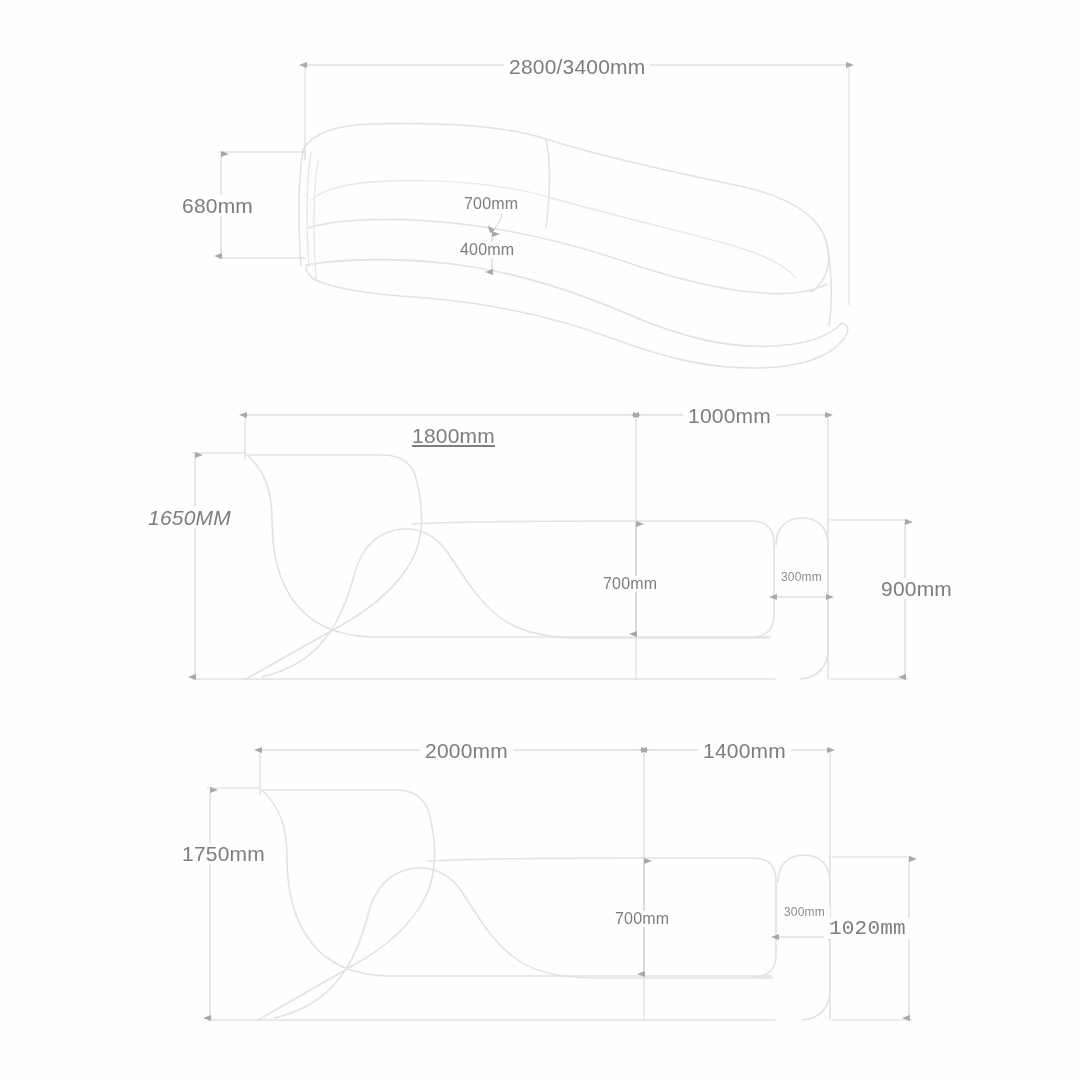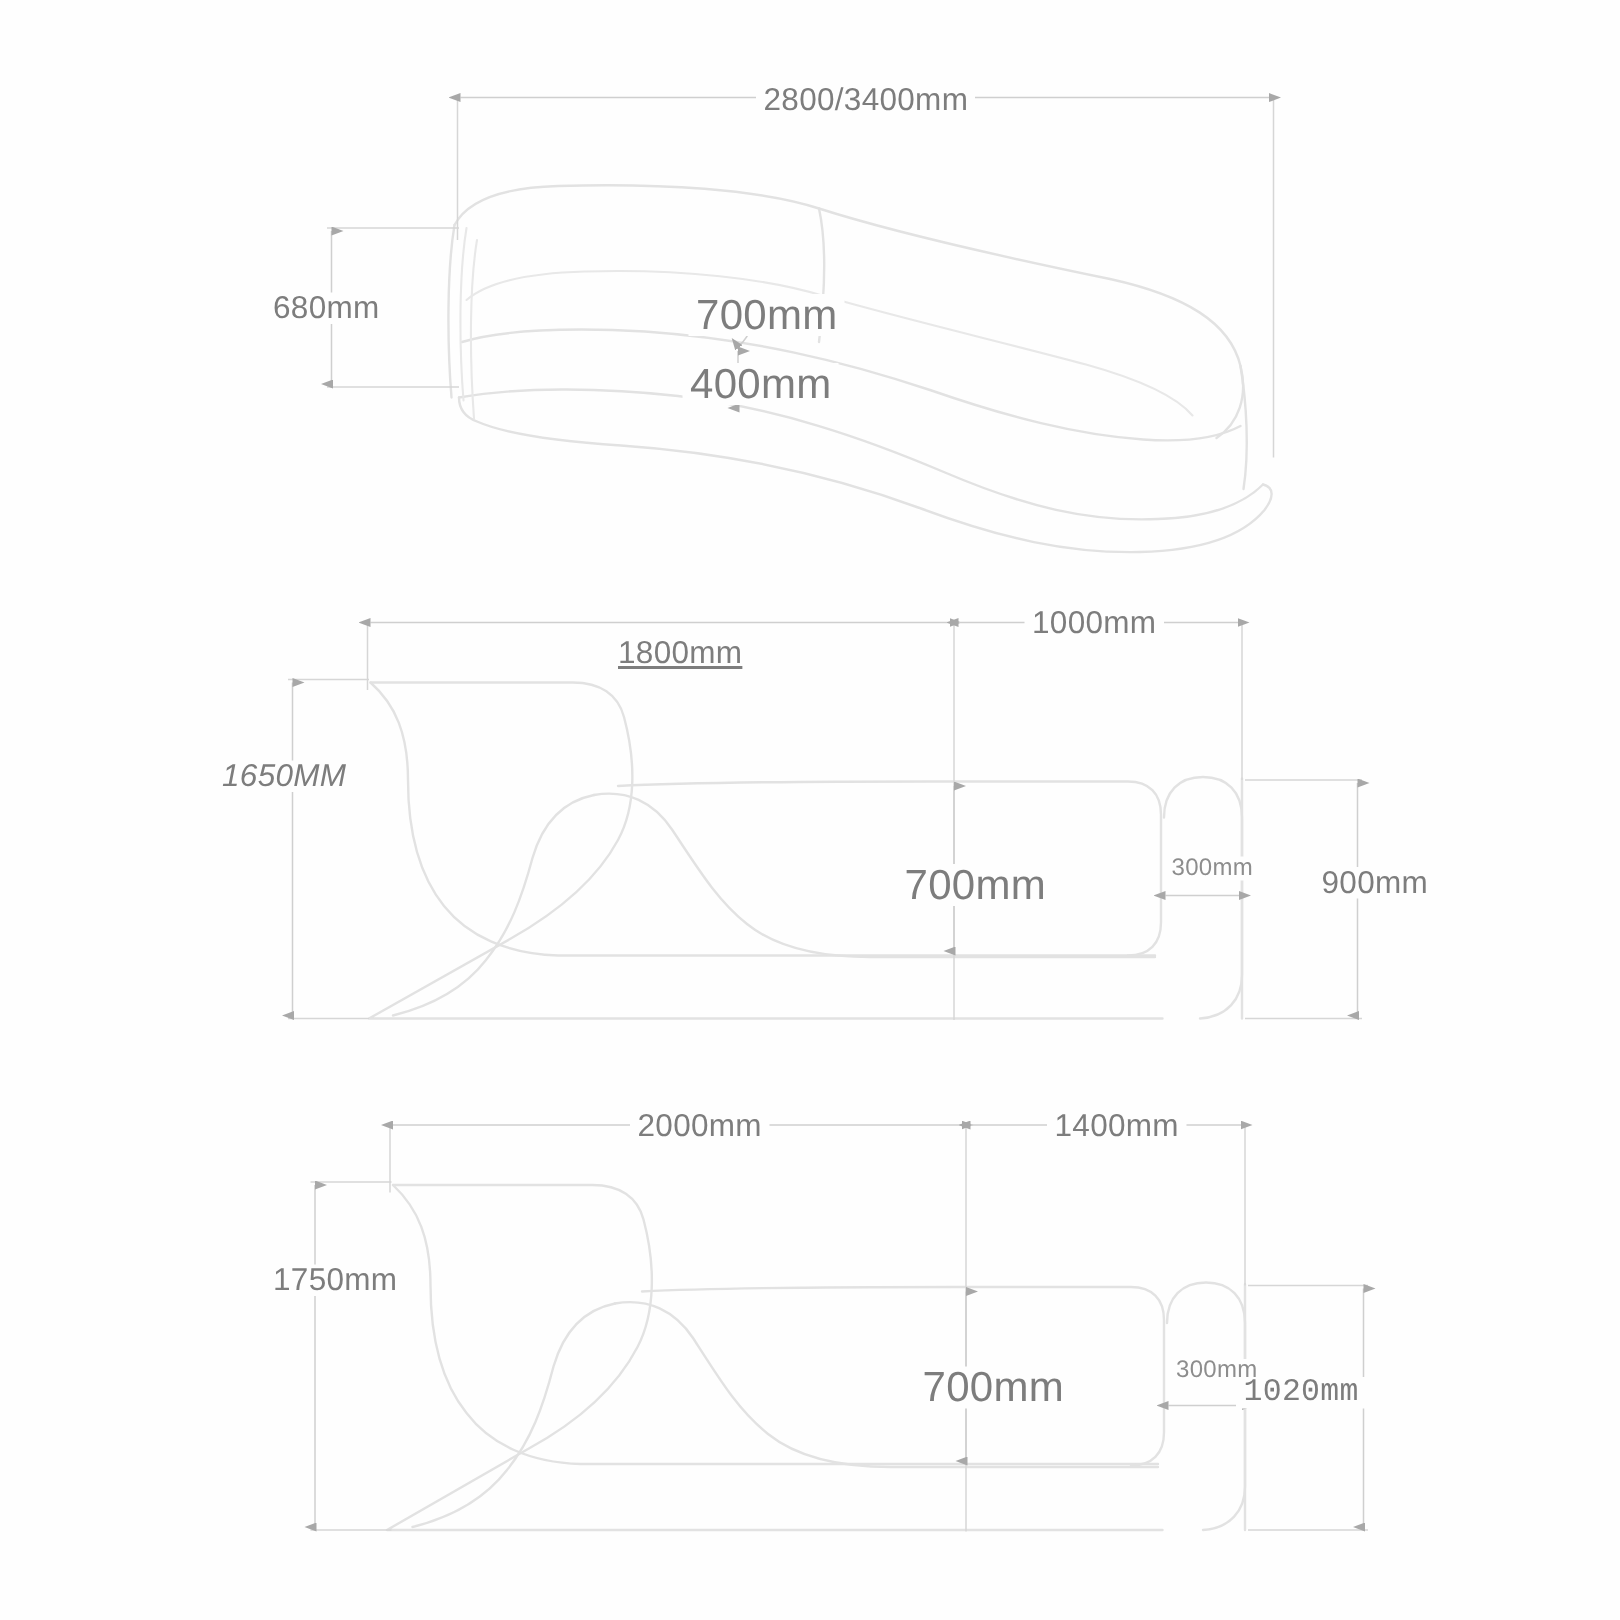--- a/index.html
+++ b/index.html
@@ -58,22 +58,22 @@
     position: absolute;
     color: #7d7d7d;
     font-family: "Liberation Sans", sans-serif;
     white-space: nowrap;
     letter-spacing: 0.2px;
     background: #fefefe;
     padding: 0 5px;
     line-height: 1;
   }
   .dim-label.big  { font-size: 21px; }
-  .dim-label.mid  { font-size: 28px; }
-  .dim-label.small{ font-size: 16px; color: #8d8d8d; }
+  .dim-label.mid  { font-size: 16px; }
+  .dim-label.small{ font-size: 12px; color: #8d8d8d; }
 </style>
 </head>
 <body>
 
 <div id="spec-sheet">
 
   <svg class="diagram-svg" viewBox="0 0 1080 1080">
     <defs>
       <marker id="ah-l" markerWidth="9" markerHeight="9" refX="8" refY="3" orient="auto">
         <path d="M8,0 L0,3 L8,6 z" class="arrow-head"></path>

